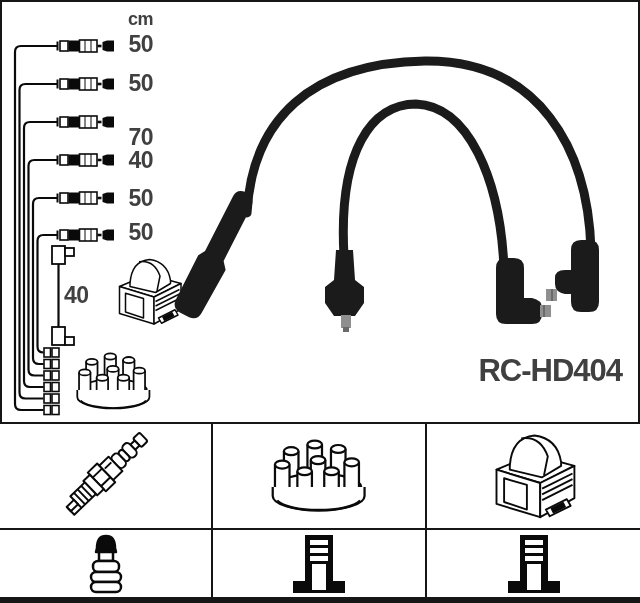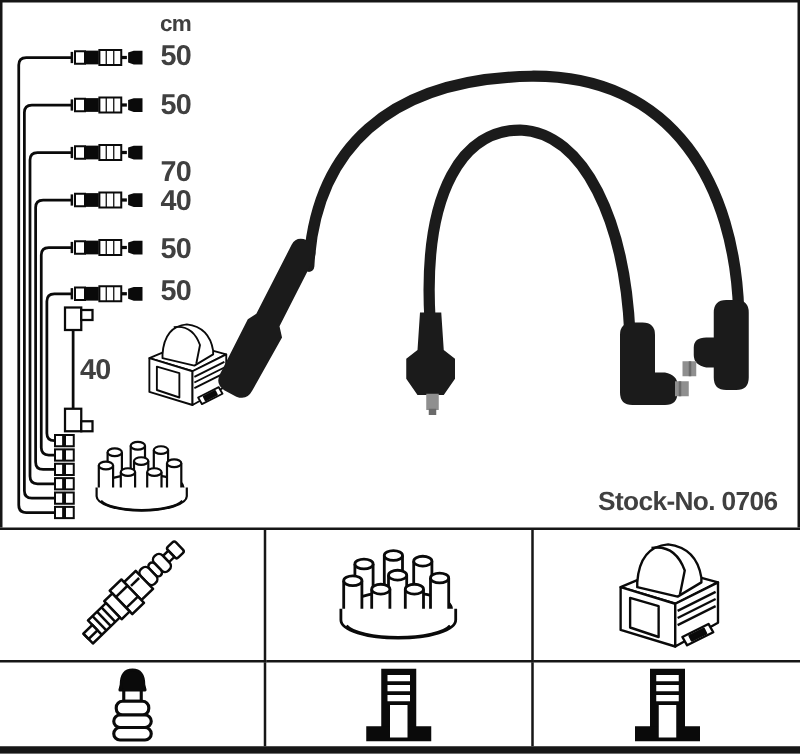--- a/index.html
+++ b/index.html
@@ -165,21 +165,21 @@
   </svg>
 
   <div class="lbl unit">cm</div>
   <div class="lbl len r0">50</div>
   <div class="lbl len r1">50</div>
   <div class="lbl len r2">70</div>
   <div class="lbl len r3">40</div>
   <div class="lbl len r4">50</div>
   <div class="lbl len r5">50</div>
   <div class="lbl coil-len">40</div>
-  <div class="lbl stock">Stock-No. 0706</div>
+  <div class="lbl code">RC-HD404</div>
 
   <div class="parts-table">
 
     <div class="cell">
       <svg width="210" height="102" viewBox="0 0 210 102">
         <g transform="translate(103,50) rotate(46) translate(-18,-56)" stroke="#0a0a0a" stroke-width="2" fill="#fff" stroke-linejoin="round">
           <rect x="12" y="1" width="12" height="9" rx="2"></rect>
           <rect x="14.5" y="10" width="7" height="6"></rect>
           <rect x="10" y="16" width="16" height="9" rx="4"></rect>
           <rect x="11.5" y="25" width="13" height="6" rx="3"></rect>

